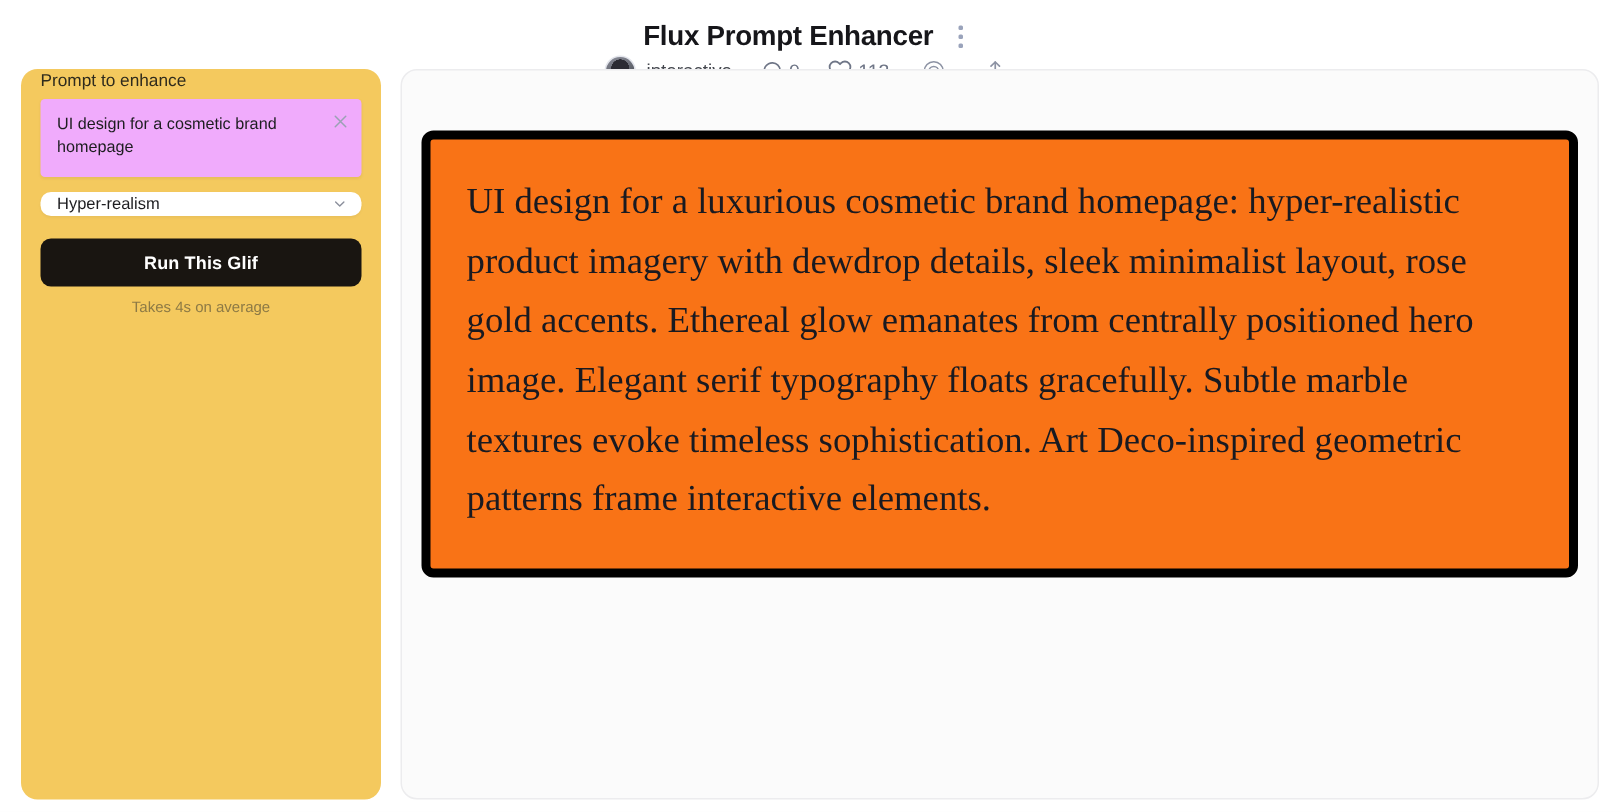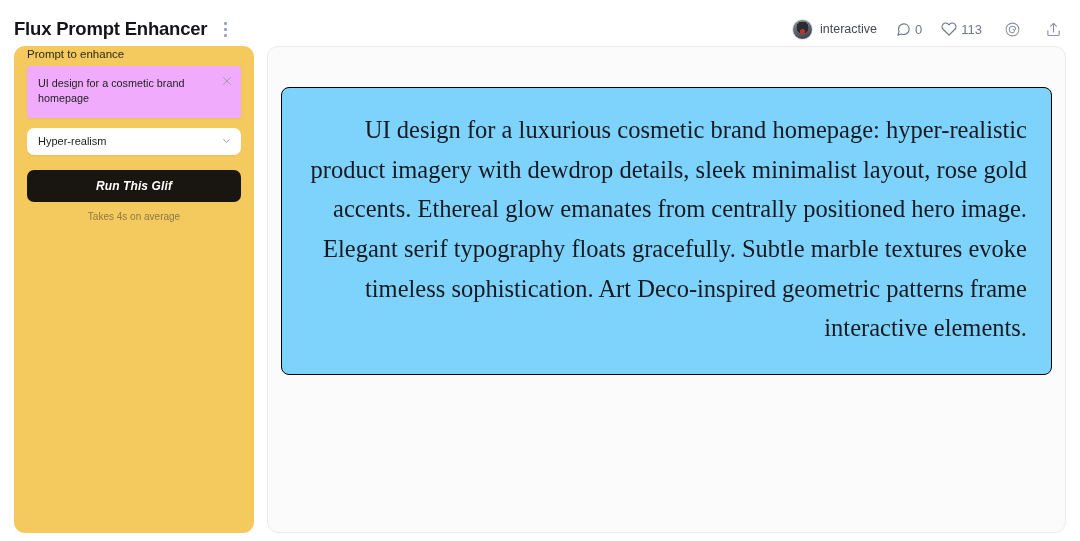--- a/index.html
+++ b/index.html
@@ -13,20 +13,21 @@
     overflow: hidden;
   }
 
   
   .header {
     height: 46px;
     display: flex;
     align-items: center;
     justify-content: space-between;
     padding: 12px 16px 0 14px;
+    flex-direction: column;
   }
   .header-left {
     display: flex;
     align-items: center;
     gap: 9px;
   }
   .app-title {
     font-size: 18.5px;
     font-weight: 700;
     color: #16161a;
@@ -141,21 +142,21 @@
     width: 12px;
     height: 12px;
     cursor: pointer;
     color: #9aa1b4;
   }
 
   .select-box {
     position: relative;
     background: #ffffff;
     border-radius: 7px;
-    height: 27px;
+    height: 16px;
     display: flex;
     align-items: center;
     padding: 0 24px 0 11px;
     margin-bottom: 15px;
     cursor: pointer;
     box-shadow: 0 1px 2px rgba(0,0,0,0.05);
   }
   .select-value {
     font-size: 11px;
     color: #1d1d20;
@@ -173,43 +174,41 @@
     height: 32px;
     background: #191511;
     color: #ffffff;
     border: none;
     border-radius: 7px;
     font-family: "Liberation Sans", sans-serif;
     font-size: 12px;
     font-weight: 700;
     cursor: pointer;
     letter-spacing: 0.1px;
-    font-style: italic;
   }
   .avg-note {
     margin-top: 9px;
     text-align: center;
     font-size: 10px;
     color: #8d7a45;
   }
 
   
   .main-card {
     flex: 1;
     background: #fbfbfb;
     border: 1px solid #ececee;
     border-radius: 11px;
     padding: 40px 13px 10px 13px;
   }
   .result-box {
-    background: #7dd3fc;
-    border: 1px solid #000000;
+    background: #f97316;
+    border: 6px solid #000000;
     border-radius: 8px;
     padding: 22px 24px 26px 24px;
-    text-align: right;
   }
   .result-text {
     font-family: "Liberation Serif", serif;
     font-size: 24.5px;
     line-height: 1.62;
     color: #191a21;
   }
 
   .feedback {
     margin-top: 13px;

